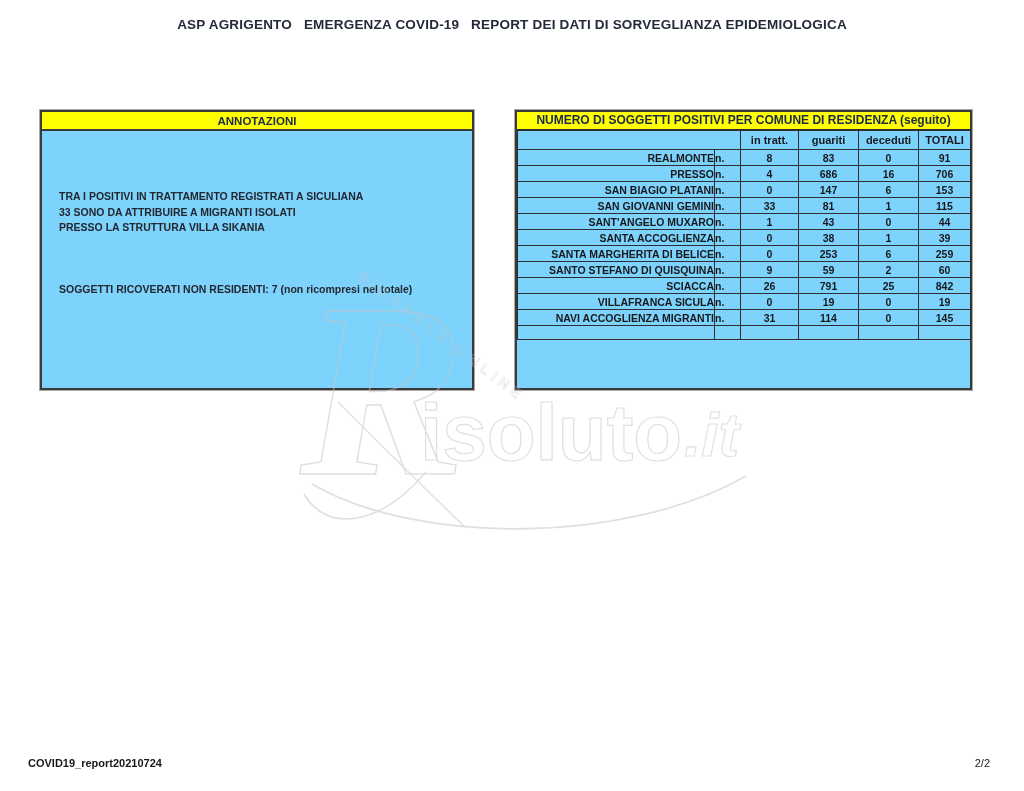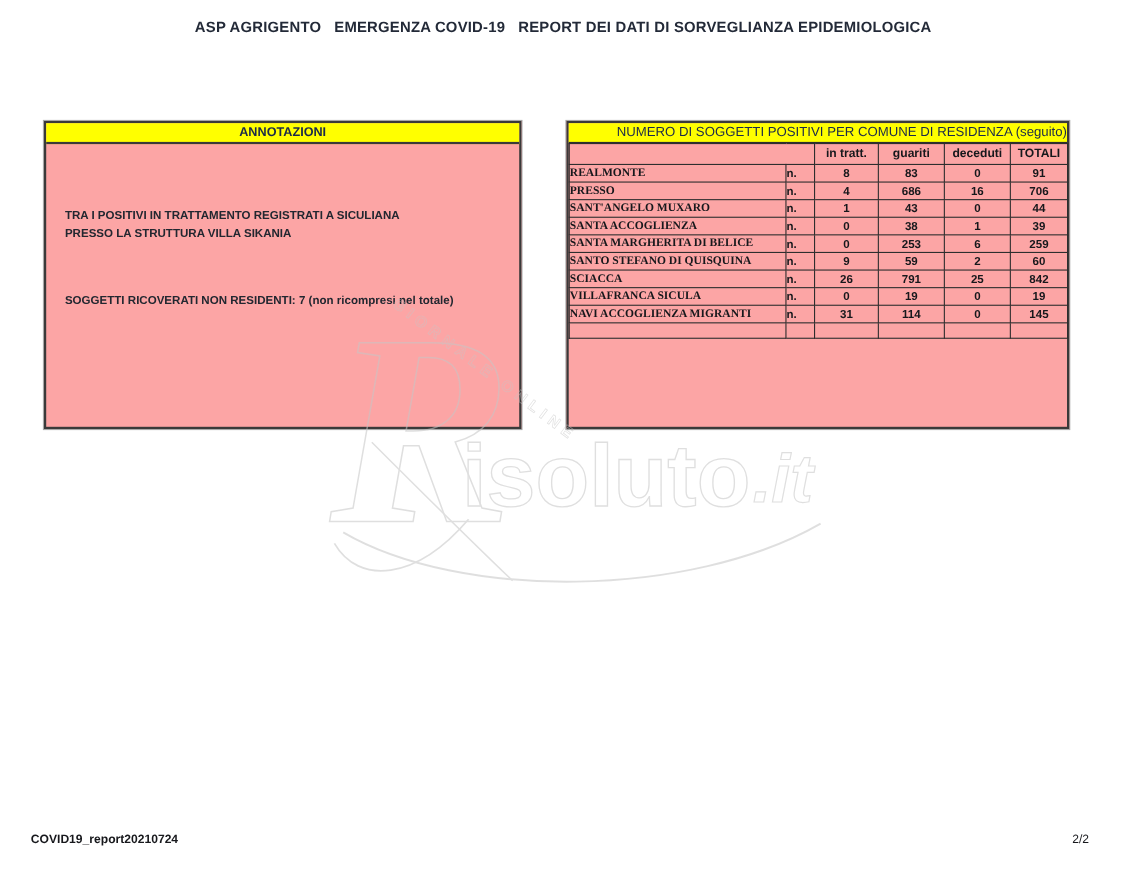--- a/index.html
+++ b/index.html
@@ -8,48 +8,48 @@
     position:relative; width:1024px; height:791px; background:#ffffff;
     font-family:"Liberation Sans", sans-serif; overflow:hidden;
   }
   .main-title {
     position:absolute; top:17px; left:0; width:1024px; text-align:center;
     font-size:13.5px; font-weight:bold; color:#232a38; white-space:pre;
     letter-spacing:0.2px;
   }
   
   .panel {
-    position:absolute; top:110px; background:#fca5a5;
+    position:absolute; top:110px; background:#7dd3fc;
     border:2px solid #3a3a3a; box-shadow:0 0 0 1px #a8a8a8;
   }
   .anno-box { left:40px; width:434px; height:280px; }
   .anno-header {
     height:19px; line-height:18px; background:#ffff00;
     border-bottom:2px solid #3a3a3a; text-align:center;
     font-size:11.5px; font-weight:bold; color:#1b2a4a;
   }
   .anno-body {
     padding:58px 28px 0 17px; font-size:10.5px; font-weight:bold;
     color:#222730; line-height:15.5px;
   }
   .anno-note2 { margin-top:46px; }
   
   .table-box { left:515px; width:457px; height:280px; }
   .table-title {
     height:18px; line-height:17px; background:#ffff00;
-    border-bottom:1.5px solid #2e2e2e; text-align:right;
-    font-size:12px; font-weight:normal; color:#1b2a4a;
+    border-bottom:1.5px solid #2e2e2e; text-align:center;
+    font-size:12px; font-weight:bold; color:#1b2a4a;
   }
   table.data { width:100%; border-collapse:collapse; table-layout:fixed; }
   table.data td {
     border:1px solid #2e2e2e; font-size:10.5px; font-weight:bold;
     color:#17181c; height:16px; padding:0; overflow:hidden; white-space:nowrap;
   }
   table.data tr.colhead td { height:19px; font-size:11px; text-align:center; }
-  td.name  { text-align:left; padding-left:3px;font-family:Liberation Serif, serif; }
+  td.name  { text-align:right; padding-left:3px; }
   td.unit  { text-align:left; padding-left:3px; }
   td.num   { text-align:center; }
   tr.empty td { height:14px; }
   
   .watermark {
     position:absolute; left:298px; top:232px; width:462px; height:312px;
     opacity:0.55; pointer-events:none; z-index:5;
   }
   
   .footer-left {
@@ -65,20 +65,21 @@
 <body>
 
 <div class="page">
 
   <div class="main-title">ASP AGRIGENTO   EMERGENZA COVID-19   REPORT DEI DATI DI SORVEGLIANZA EPIDEMIOLOGICA</div>
 
   <div class="panel anno-box">
     <div class="anno-header">ANNOTAZIONI</div>
     <div class="anno-body">
       <div>TRA I POSITIVI IN TRATTAMENTO REGISTRATI A SICULIANA</div>
+      <div>33 SONO DA ATTRIBUIRE A MIGRANTI ISOLATI</div>
       <div>PRESSO LA STRUTTURA VILLA SIKANIA</div>
       <div class="anno-note2">SOGGETTI RICOVERATI NON RESIDENTI: 7 (non ricompresi nel totale)</div>
     </div>
   </div>
 
   <div class="panel table-box">
     <div class="table-title">NUMERO DI SOGGETTI POSITIVI PER COMUNE DI RESIDENZA (seguito)</div>
     <table class="data">
       <colgroup>
         <col style="width:197px">
@@ -106,20 +107,36 @@
       </tr>
       <tr>
         <td class="name">PRESSO</td>
         <td class="unit">n.</td>
         <td class="num">4</td>
         <td class="num">686</td>
         <td class="num">16</td>
         <td class="num">706</td>
       </tr>
       <tr>
+        <td class="name">SAN BIAGIO PLATANI</td>
+        <td class="unit">n.</td>
+        <td class="num">0</td>
+        <td class="num">147</td>
+        <td class="num">6</td>
+        <td class="num">153</td>
+      </tr>
+      <tr>
+        <td class="name">SAN GIOVANNI GEMINI</td>
+        <td class="unit">n.</td>
+        <td class="num">33</td>
+        <td class="num">81</td>
+        <td class="num">1</td>
+        <td class="num">115</td>
+      </tr>
+      <tr>
         <td class="name">SANT'ANGELO MUXARO</td>
         <td class="unit">n.</td>
         <td class="num">1</td>
         <td class="num">43</td>
         <td class="num">0</td>
         <td class="num">44</td>
       </tr>
       <tr>
         <td class="name">SANTA ACCOGLIENZA</td>
         <td class="unit">n.</td>

